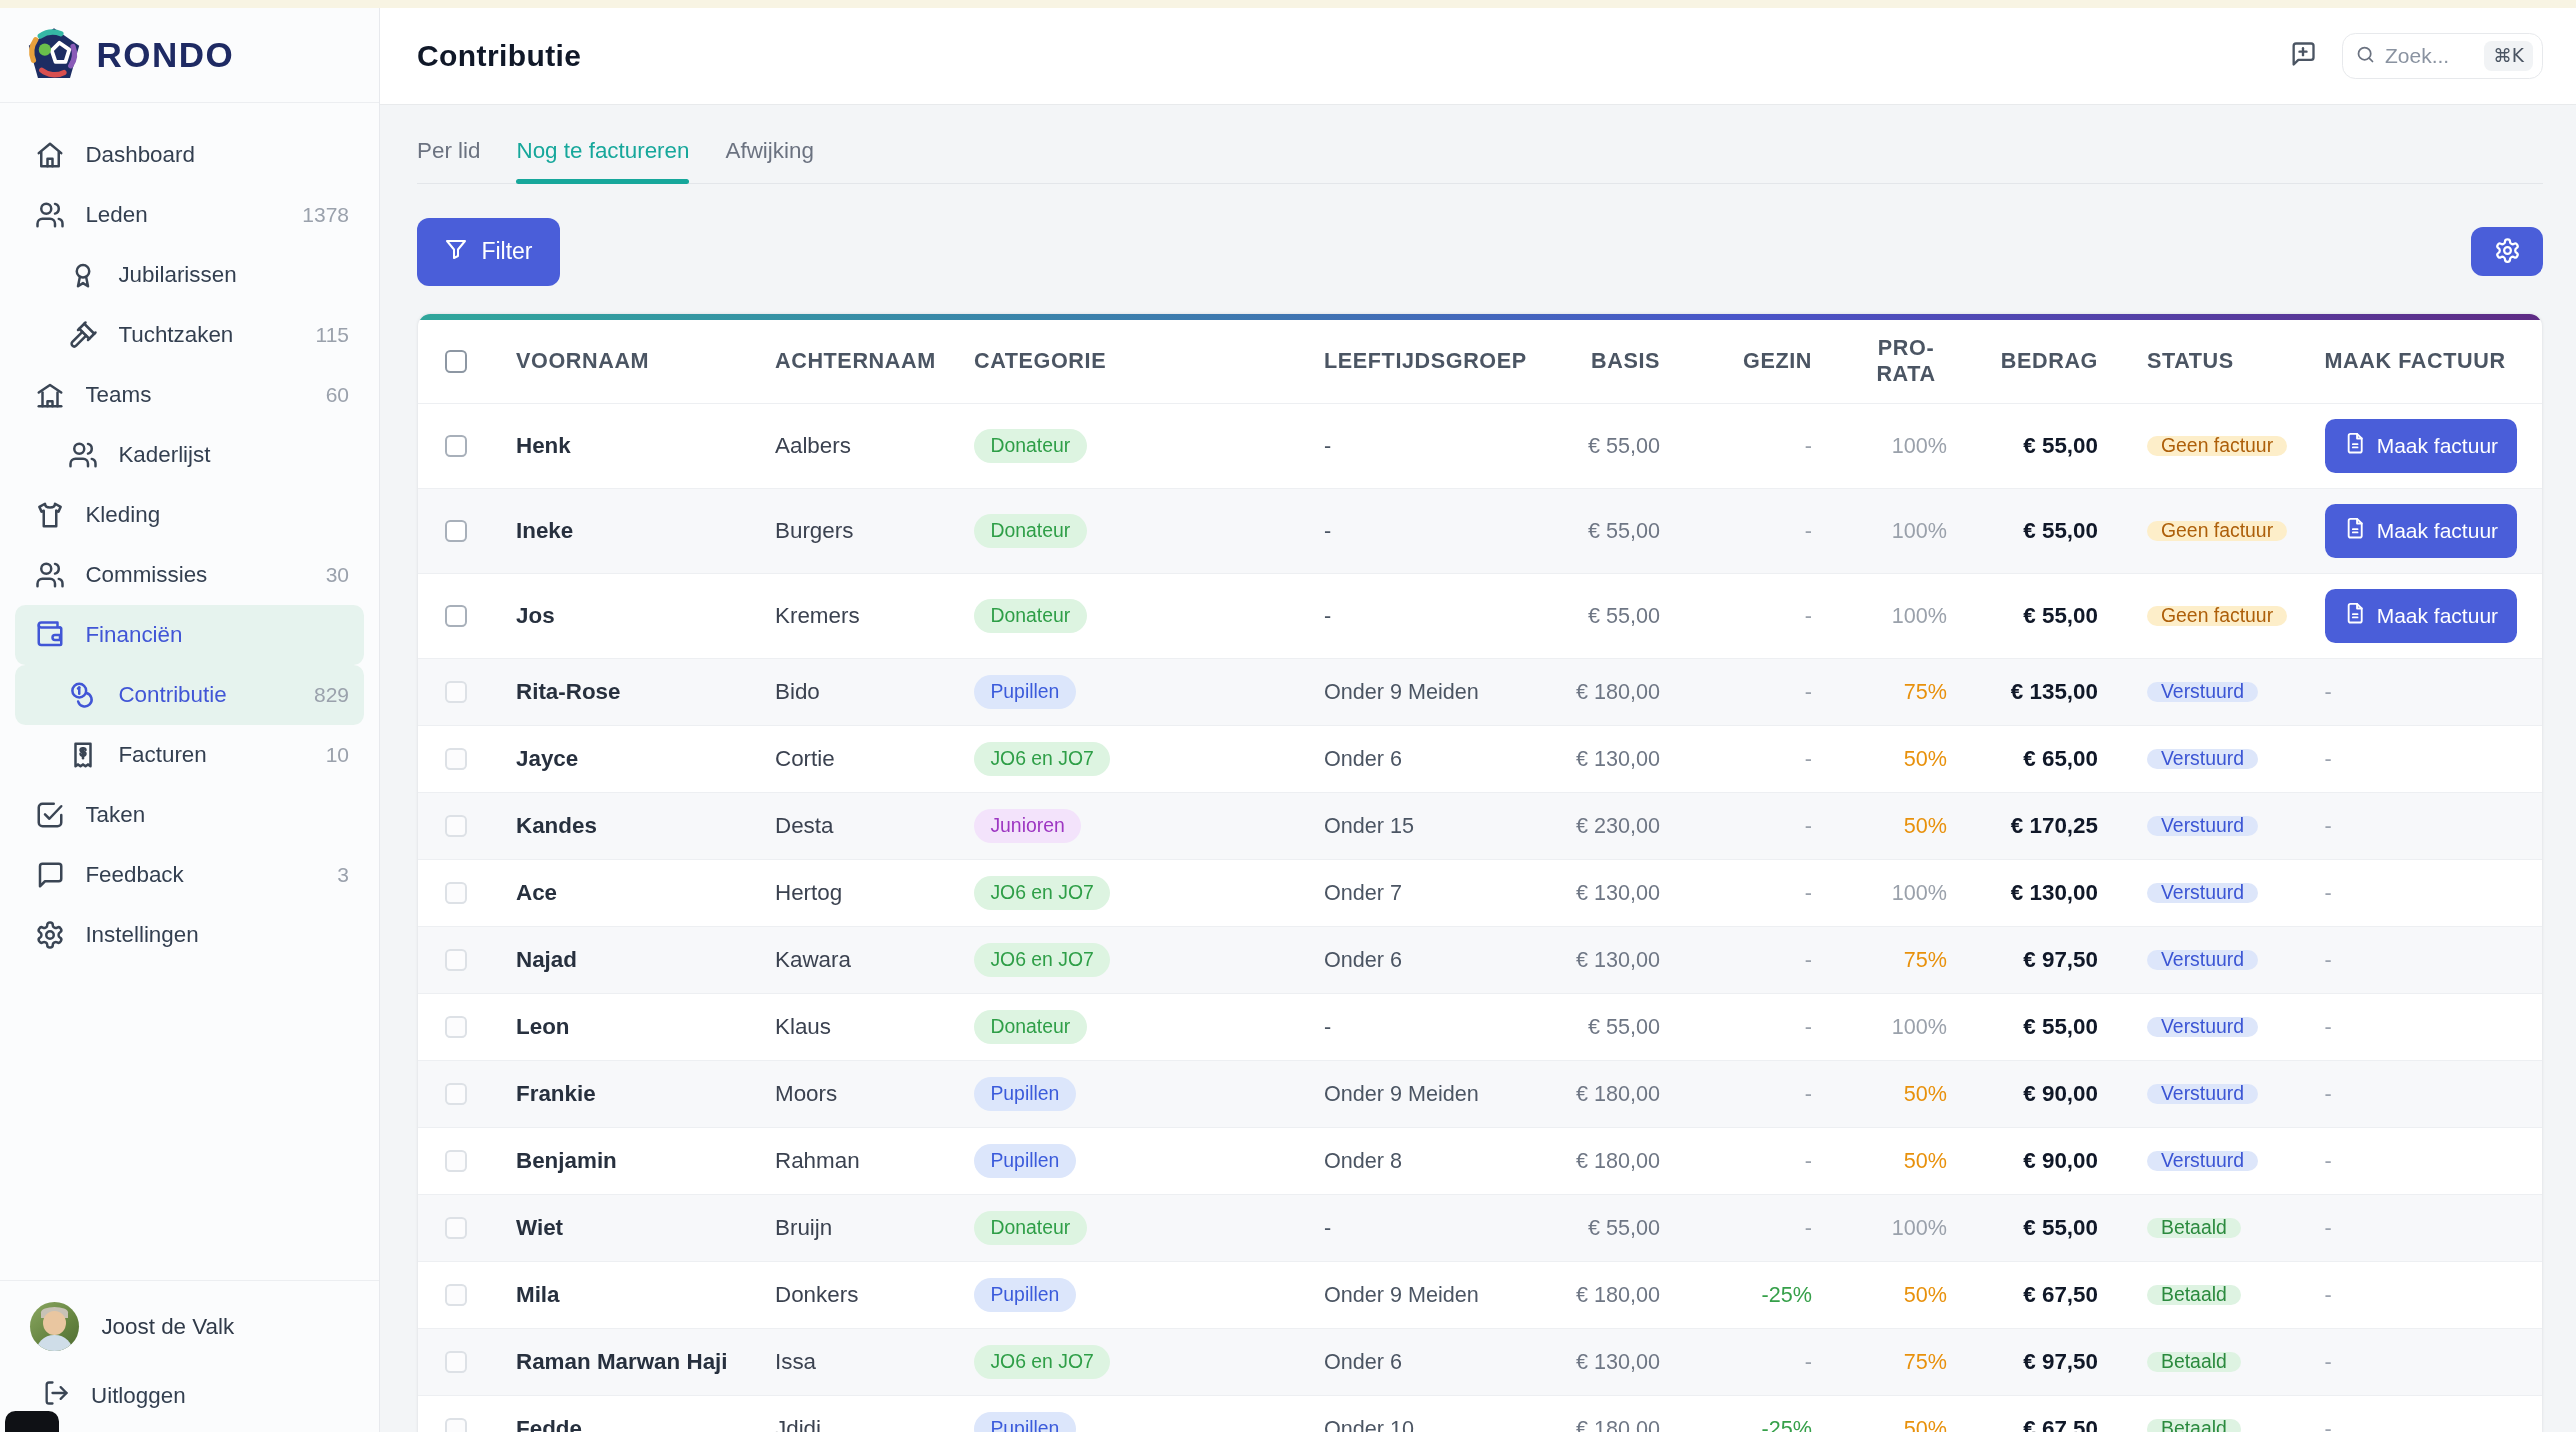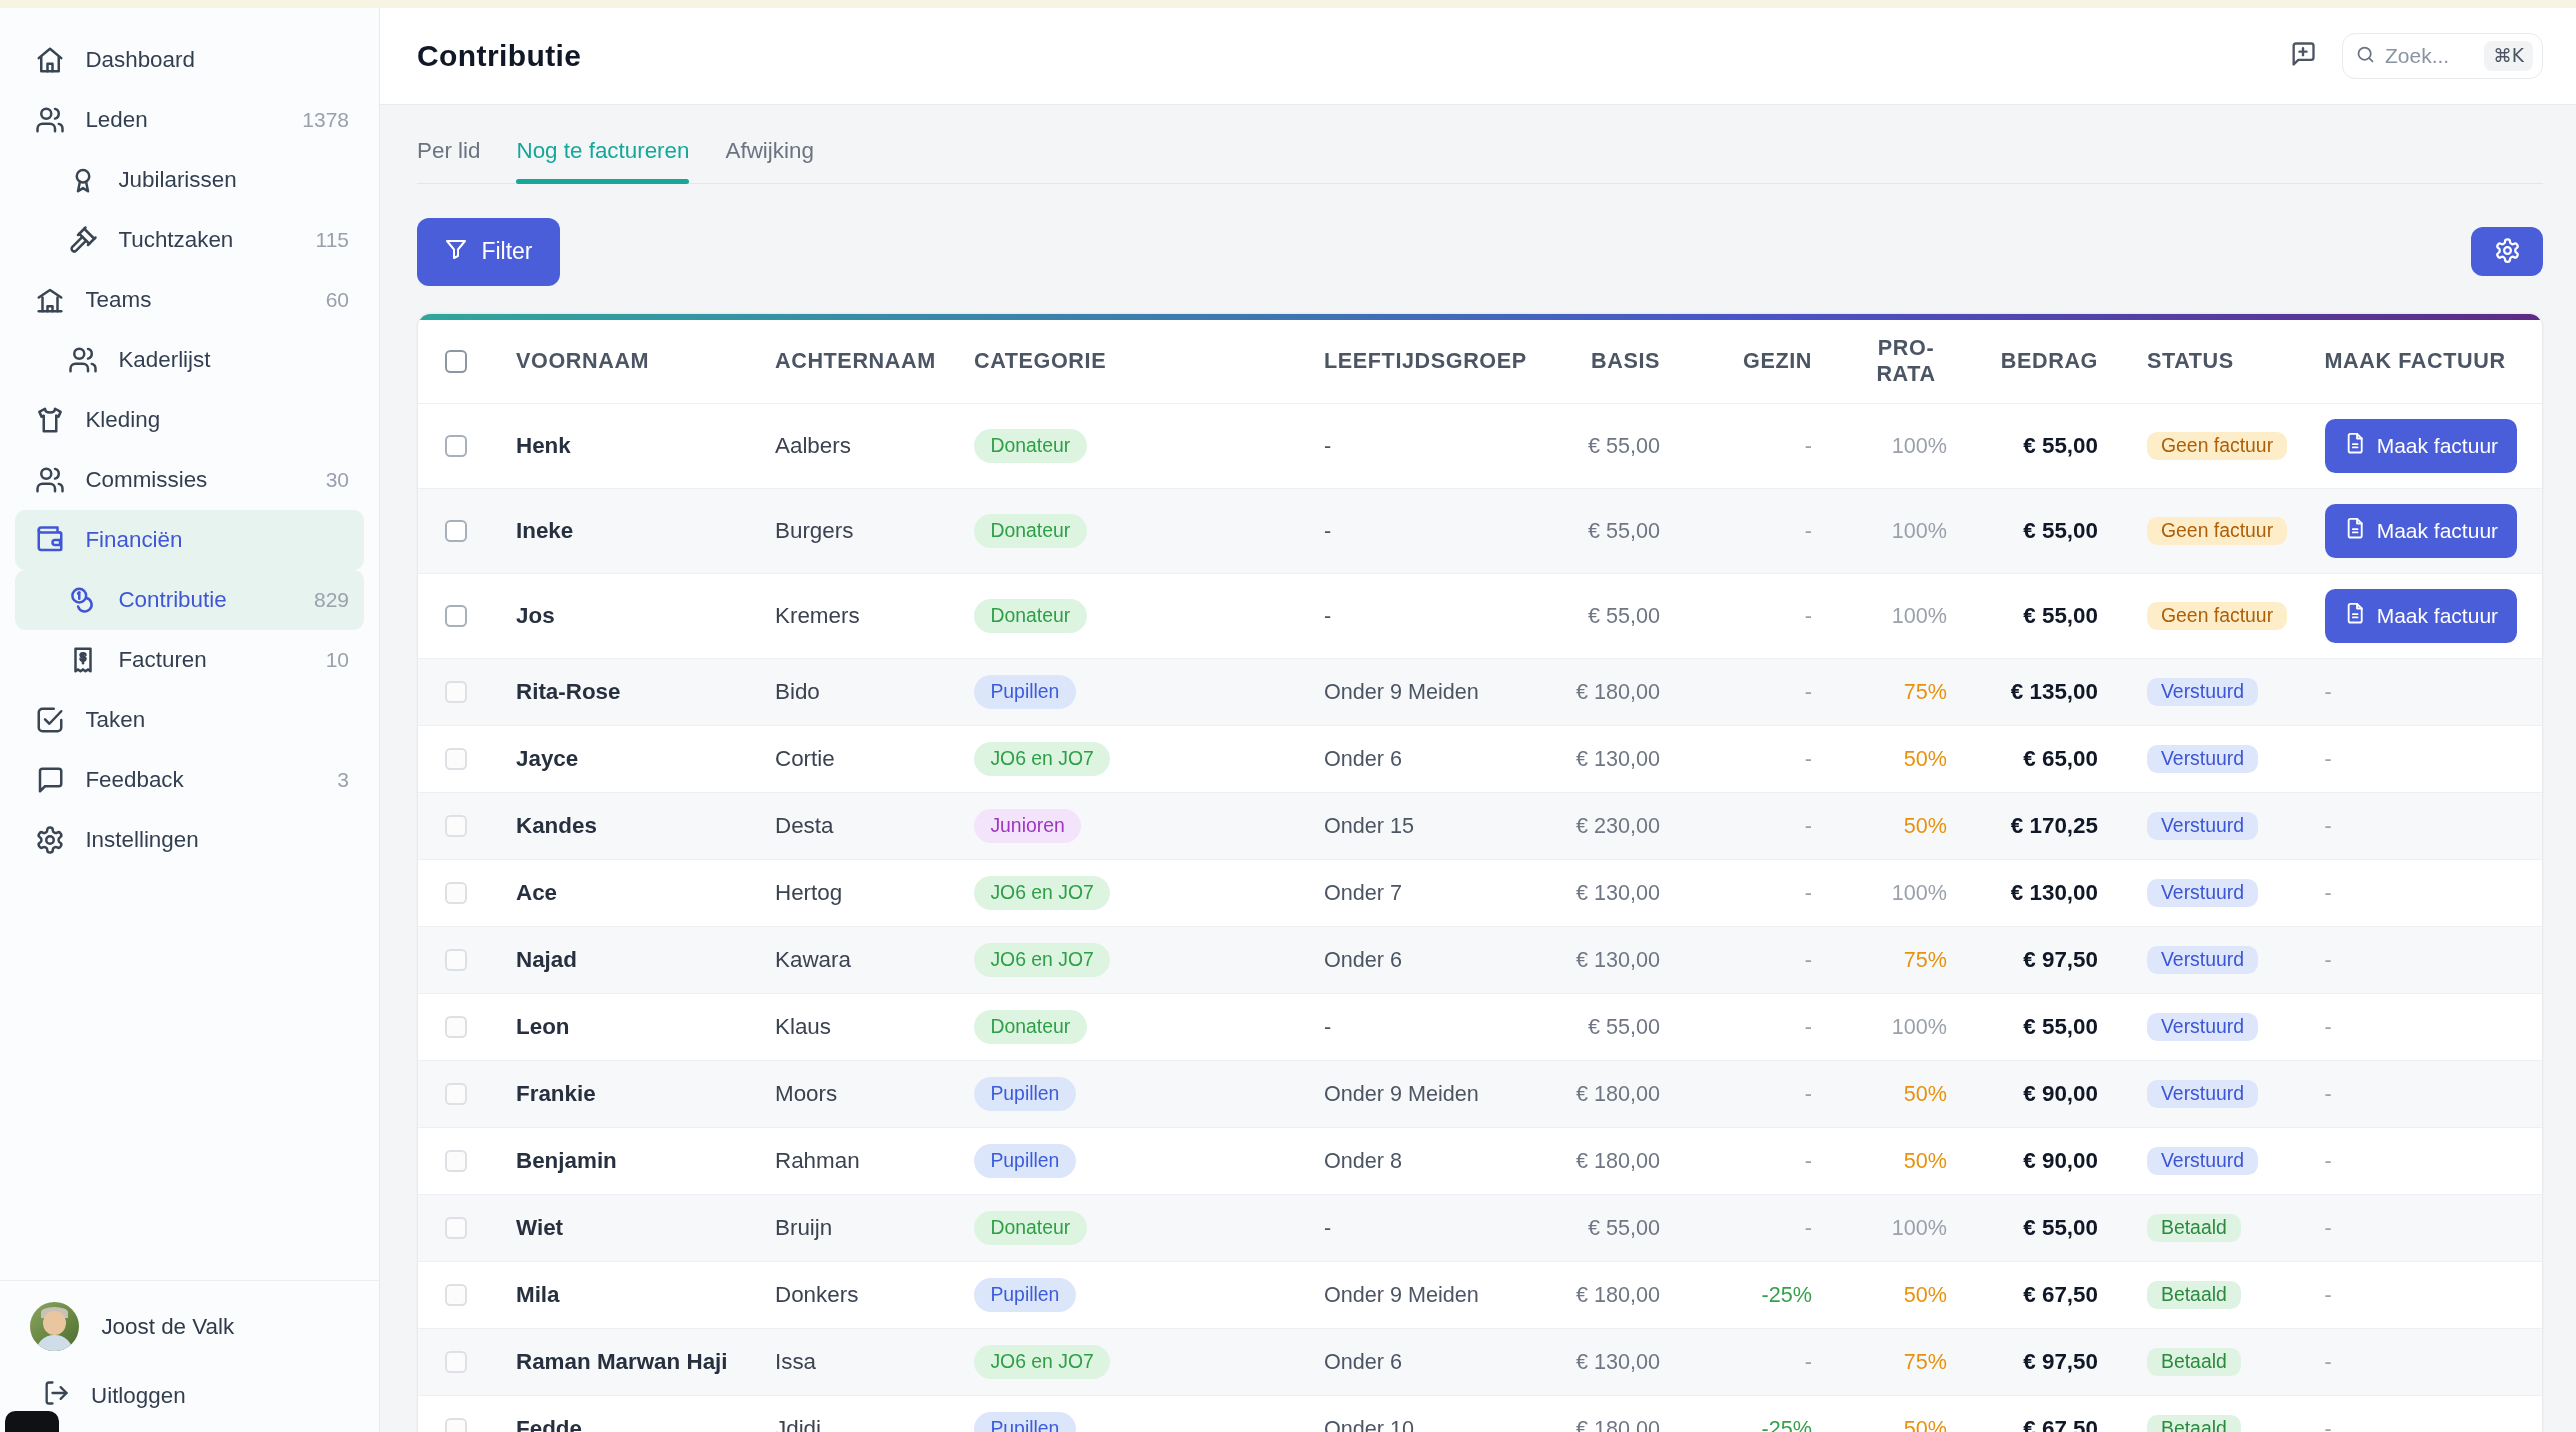--- a/index.html
+++ b/index.html
@@ -95,39 +95,51 @@
   .c-action { padding-left:1.5px; }
   .hdr-right { justify-content:flex-end; text-align:right; }
   .hdr-prorata span { display:inline-block; width:82px; text-align:center; }
   .hdr-action { padding-left:1.5px; }
 
   .pill { display:inline-flex; align-items:center; height:34px; padding:0 16.4px; border-radius:17px; font-size:19.4px; white-space:nowrap; }
   .cat-green  { color:#2e9e47; background:#ddf4e1; }
   .cat-blue   { color:#3b5bdb; background:#dce6fb; }
   .cat-purple { color:#9d36c2; background:#f3e3fb; }
 
-  .status { display:inline-flex; align-items:center; height:28px; padding:0 14px; border-radius:10.4px; font-size:19.4px; white-space:nowrap; }
+  .status { display:inline-flex; align-items:center; height:20px; padding:0 14px; border-radius:10.4px; font-size:19.4px; white-space:nowrap; }
   .st-amber { color:#ad5f0a; background:#fdeec9; }
   .st-blue  { color:#3b55d4; background:#dde6fa; }
   .st-green { color:#2b8a3e; background:#def3e2; }
 
   .btn-make { display:inline-flex; align-items:center; gap:10.4px; height:54px; padding:0 19.4px; border:none; border-radius:10.4px;
               background:#4a5ed9; color:#fff; font-size:21px; font-family:"Liberation Sans",sans-serif; cursor:pointer; white-space:nowrap; }
   .btn-make svg { width:22.4px; height:22.4px; }
   .dash { color:#9ca3af; }
 
   .devbadge { position:fixed; left:4.5px; bottom:-12px; width:54px; height:33px; background:#0f1115; border-radius:10.4px; }
 </style>
 </head>
 <body>
 
 <div class="topstrip"></div>
 <div class="app">
 
   <aside class="sidebar">
+    <div class="logo-area">
+      <svg class="logo-mark" viewBox="0 0 76 76">
+        <path d="M38 3 71 26 59 68H17L5 26Z" fill="#1d2d63"></path>
+        <path d="M20 13a30 30 0 0 1 27-3" fill="none" stroke="#35b8a5" stroke-width="7" stroke-linecap="round"></path>
+        <path d="M63 27a27 27 0 0 1-3 25" fill="none" stroke="#8a5bb8" stroke-width="7" stroke-linecap="round"></path>
+        <path d="M51 61a27 27 0 0 1-29-3" fill="none" stroke="#d94f4f" stroke-width="7" stroke-linecap="round"></path>
+        <path d="M11 45a29 29 0 0 1 3-27" fill="none" stroke="#e8a13c" stroke-width="7" stroke-linecap="round"></path>
+        <path d="M45 22l13 9-5 16H40l-5-15z" fill="none" stroke="#ffffff" stroke-width="5" stroke-linejoin="round"></path>
+        <circle cx="26" cy="31" r="8" fill="#6abf4b"></circle>
+      </svg>
+      <span class="logo-text">RONDO</span>
+    </div>
 
     <nav class="nav" id="nav">
         <div class="nav-item">
           <span class="nicon">
             <svg viewBox="0 0 24 24" fill="none" stroke="currentColor" stroke-width="2" stroke-linecap="round" stroke-linejoin="round" width="30" height="30">
               <path d="M3 10.5 12 3l9 7.5"></path>
               <path d="M5 9.5V21h14V9.5"></path>
               <path d="M10 21v-6h4v6"></path>
             </svg>
           </span>

